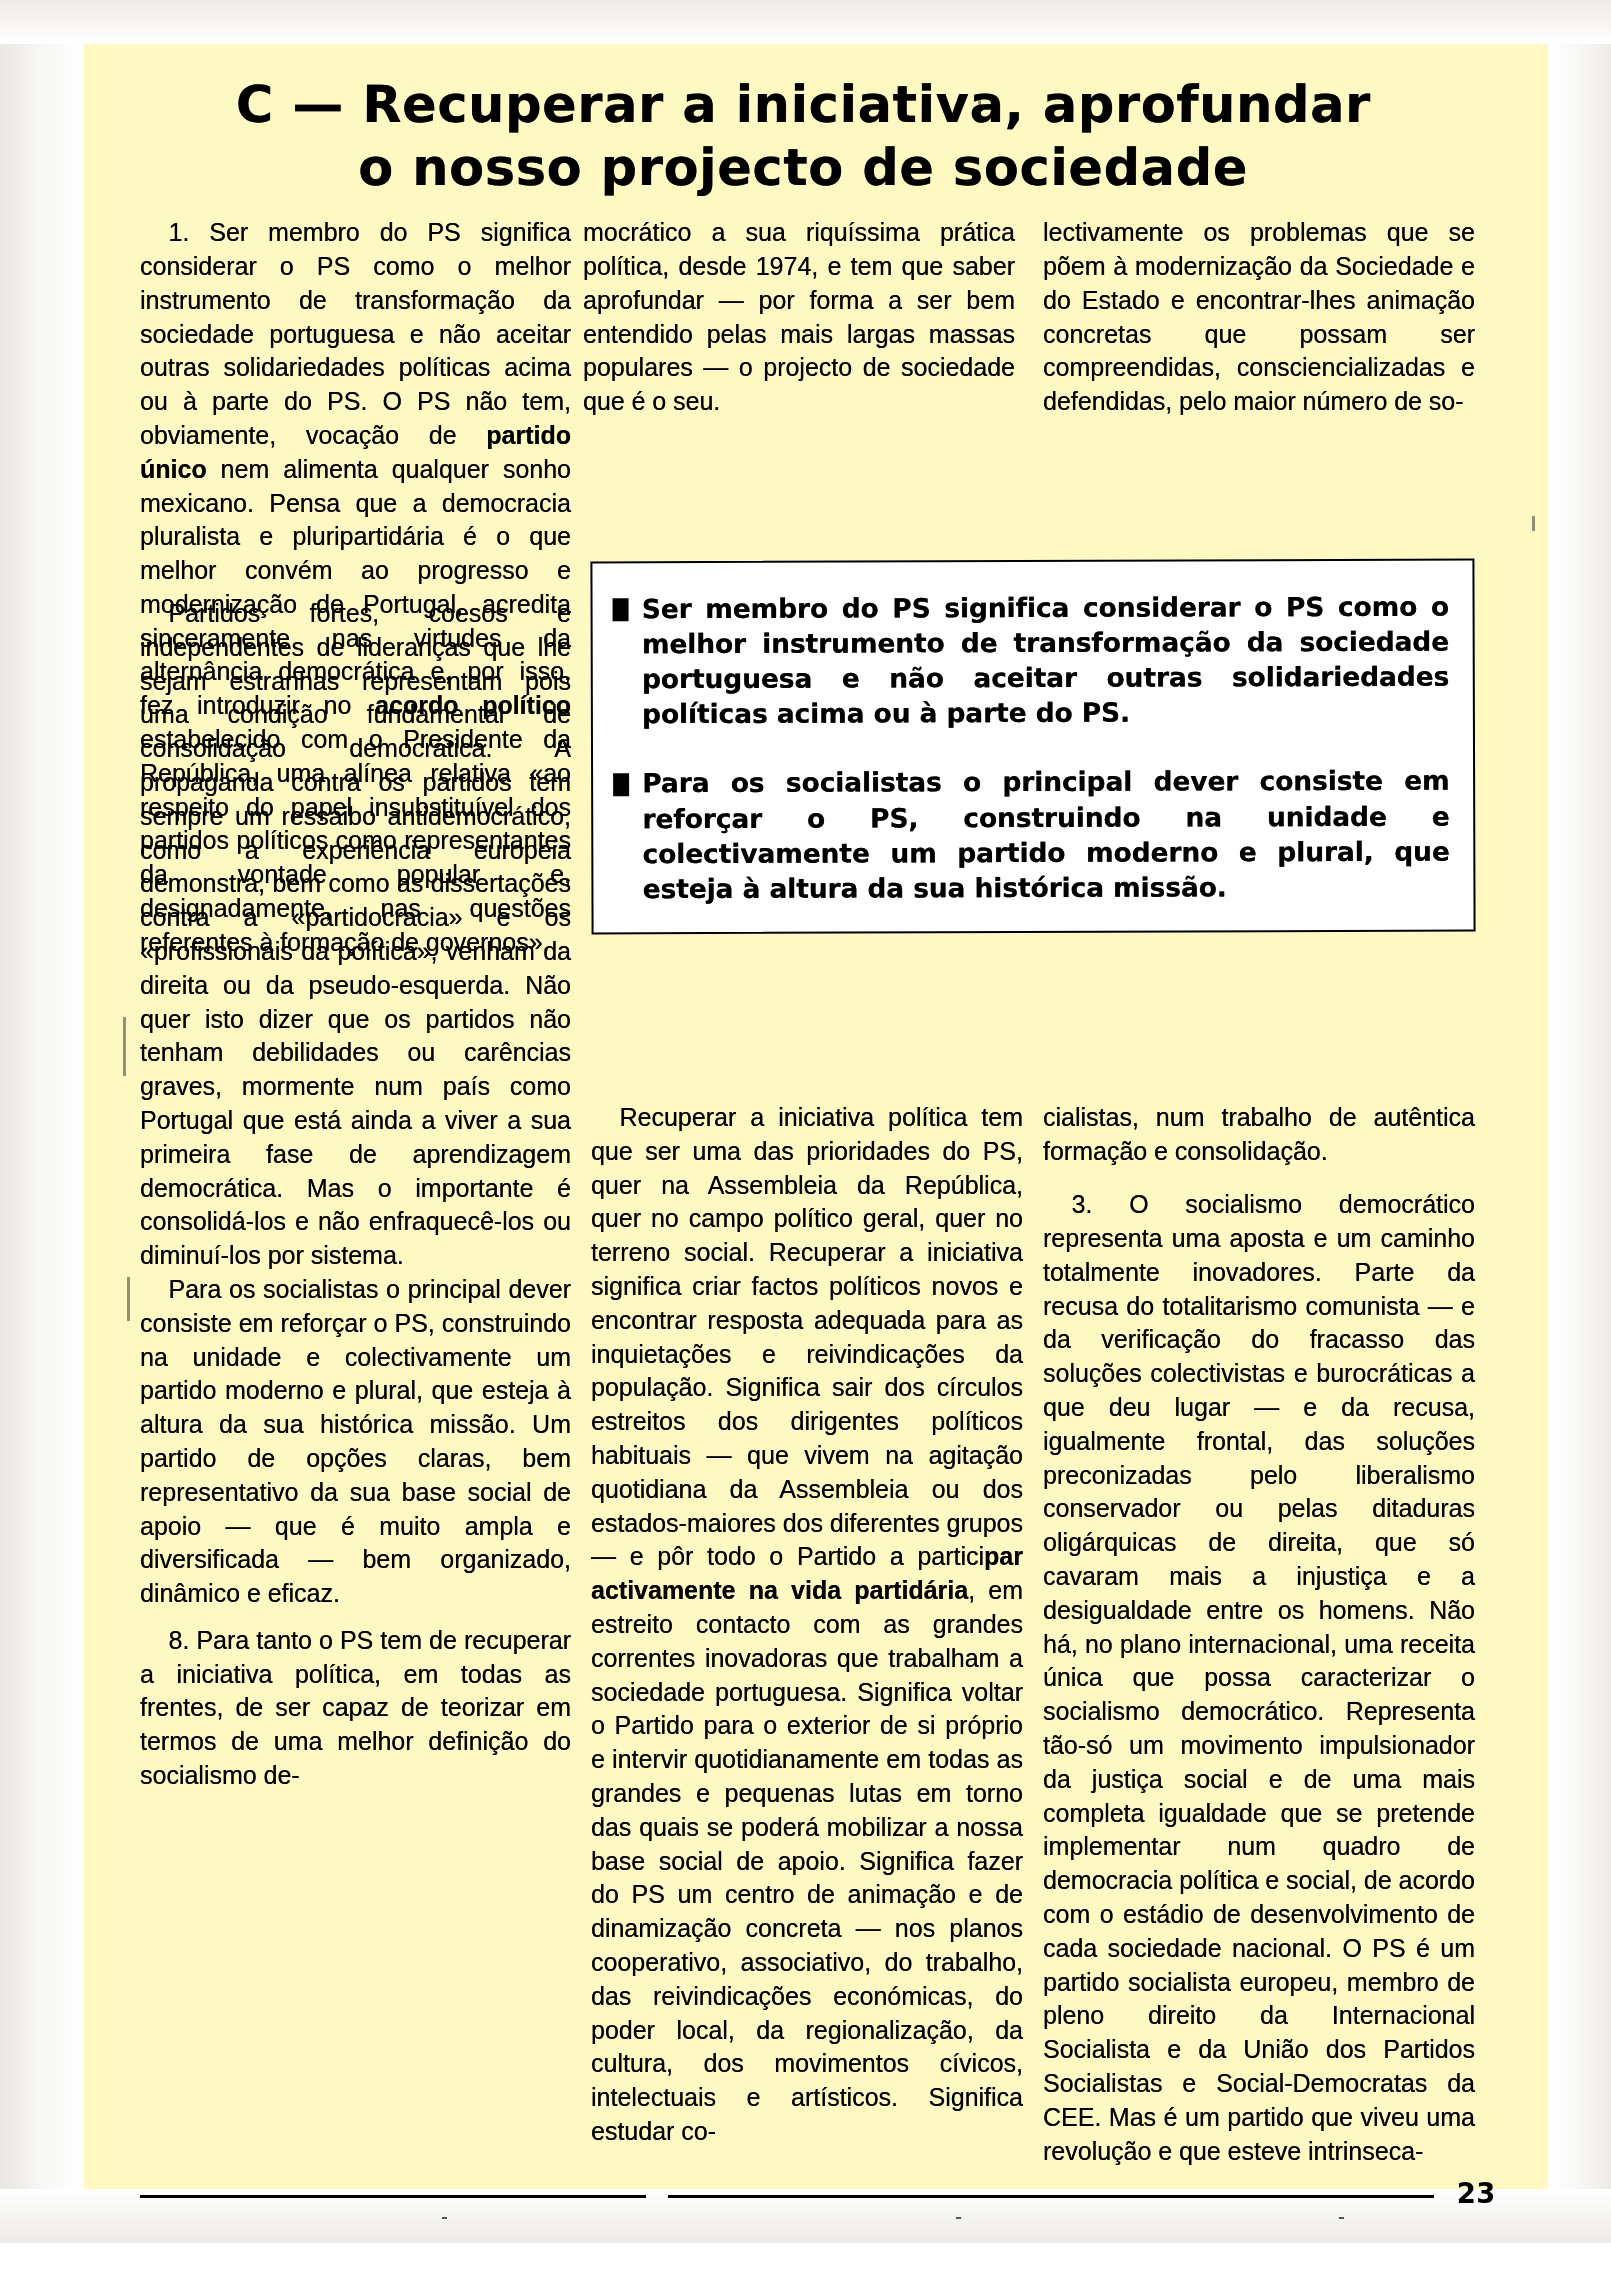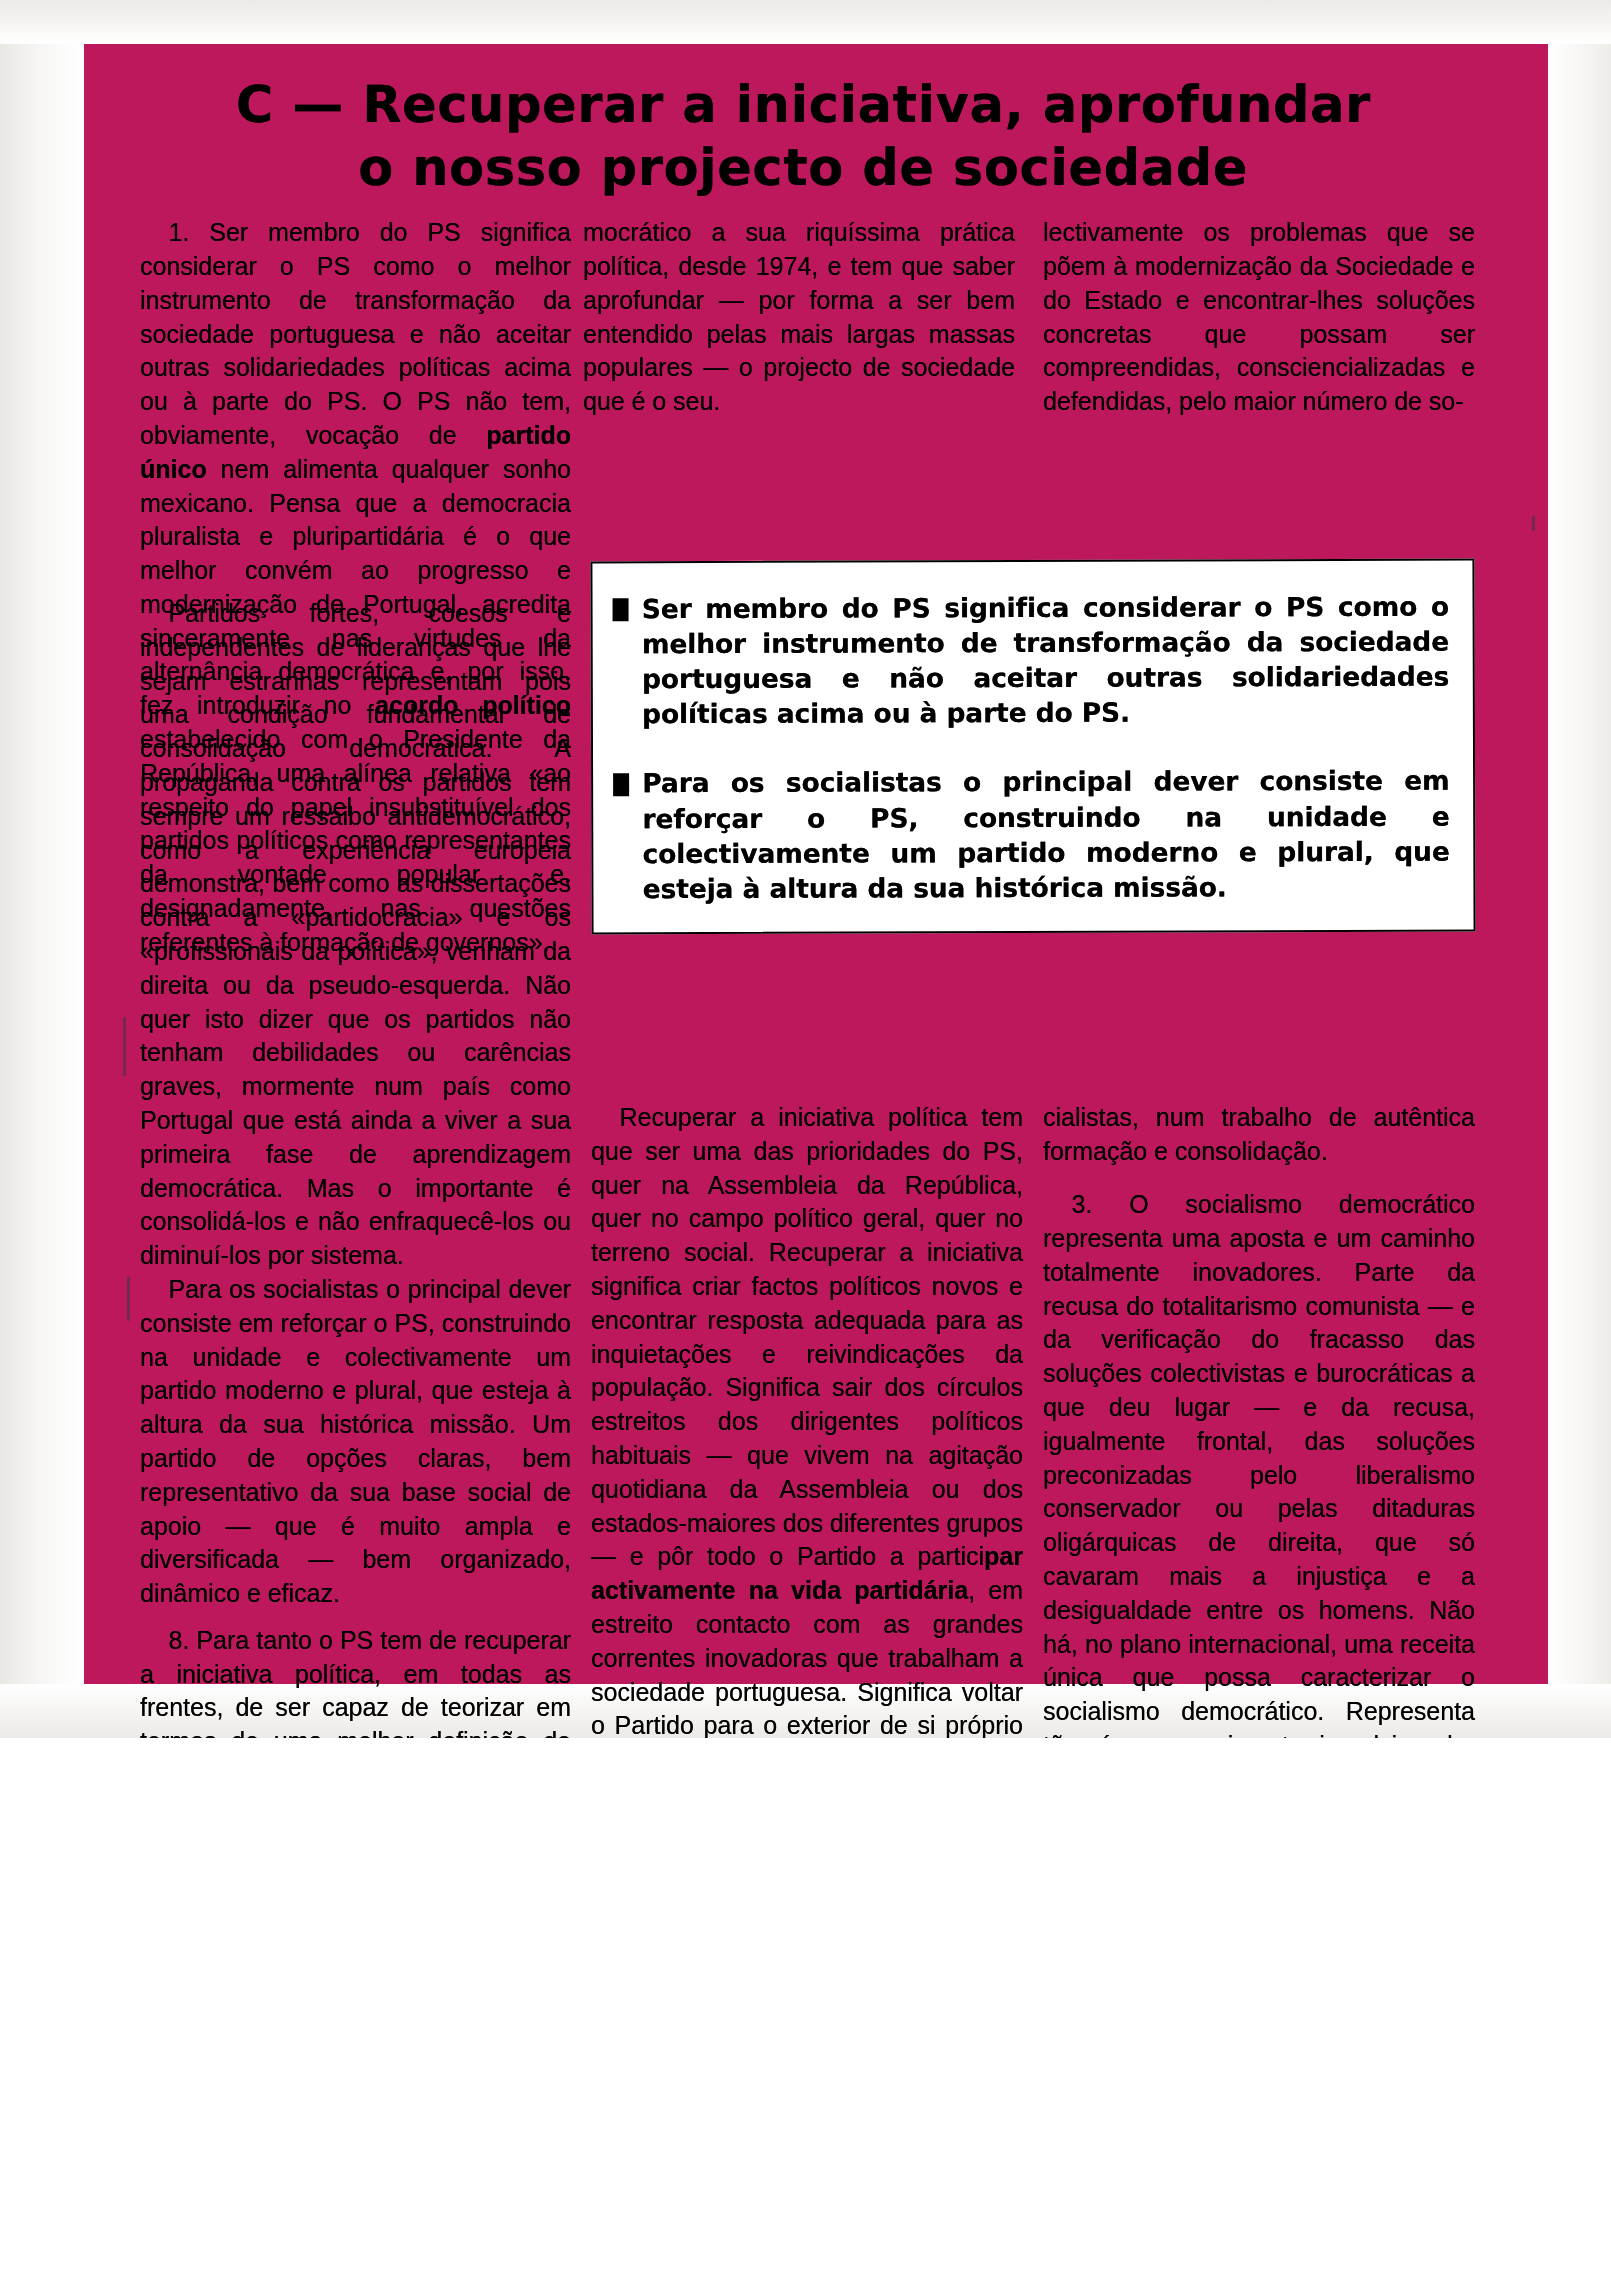--- a/index.html
+++ b/index.html
@@ -8,22 +8,22 @@
     padding: 0;
     background: #ffffff;
   }
   body {
     font-family: "Liberation Sans", sans-serif;
     color: #000000;
   }
   .page {
     position: relative;
     width: 1612px;
-    height: 1738px;
-    background: #be185d;
+    height: 2243px;
+    background: #fef9c3;
     overflow: hidden;
     box-sizing: border-box;
   }
   
   .scan-edge-left {
     position: absolute;
     left: 0; top: 0;
     width: 84px; height: 2295px;
     background: linear-gradient(to right, #e9e7e3 0%, #f7f6f4 45%, #ffffff 100%);
     pointer-events: none;
@@ -222,21 +222,21 @@
 
       <div class="col col-1">
         <p class="indent"><span>1. Ser membro do PS significa considerar o PS como o melhor instrumento de transformação da sociedade portuguesa e não aceitar outras solidariedades políticas acima ou à parte do PS. O PS não tem, obviamente, vocação de <b>partido único</b> nem alimenta qualquer sonho mexicano. Pensa que a democracia pluralista e pluripartidária é o que melhor convém ao progresso e modernização de Portugal, acredita sinceramente nas virtudes da alternância democrática e, por isso, fez introduzir no <b>acordo político</b> estabelecido com o Presidente da República, uma alínea relativa «ao respeito do papel insubstituível dos partidos políticos como representantes da vontade popular e, designadamente, nas questões referentes à formação de governos».</span></p>
       </div>
 
       <div class="col col-2">
         <p><span>mocrático a sua riquíssima prática política, desde 1974, e tem que saber aprofundar — por forma a ser bem entendido pelas mais largas massas populares — o projecto de sociedade que é o seu.</span></p>
       </div>
 
       <div class="col col-3">
-        <p><span>lectivamente os problemas que se põem à modernização da Sociedade e do Estado e encontrar-lhes soluções concretas que possam ser compreendidas, consciencializadas e defendidas, pelo maior número de so-</span></p>
+        <p><span>lectivamente os problemas que se põem à modernização da Sociedade e do Estado e encontrar-lhes animação concretas que possam ser compreendidas, consciencializadas e defendidas, pelo maior número de so-</span></p>
       </div>
 
     </div>
 
     <div class="col col-1" style="position:absolute; left:0px; top:523px; width:431px;">
       <p class="indent"><span>Partidos fortes, coesos e independentes de lideranças que lhe sejam estranhas representam pois uma condição fundamental de consolidação democrática. A propaganda contra os partidos tem sempre um ressaibo antidemocrático, como a experiência europeia demonstra, bem como as dissertações contra a «partidocracia» e os «profissionais da política», venham da direita ou da pseudo-esquerda. Não quer isto dizer que os partidos não tenham debilidades ou carências graves, mormente num país como Portugal que está ainda a viver a sua primeira fase de aprendizagem democrática. Mas o importante é consolidá-los e não enfraquecê-los ou diminuí-los por sistema.</span></p>
       <p class="indent"><span>Para os socialistas o principal dever consiste em reforçar o PS, construindo na unidade e colectivamente um partido moderno e plural, que esteja à altura da sua histórica missão. Um partido de opções claras, bem representativo da sua base social de apoio — que é muito ampla e diversificada — bem organizado, dinâmico e eficaz.</span></p>
       <p class="indent" style="margin-top:12.8px;"><span>8. Para tanto o PS tem de recuperar a iniciativa política, em todas as frentes, de ser capaz de teorizar em termos de uma melhor definição do socialismo de-</span></p>
     </div>
 

